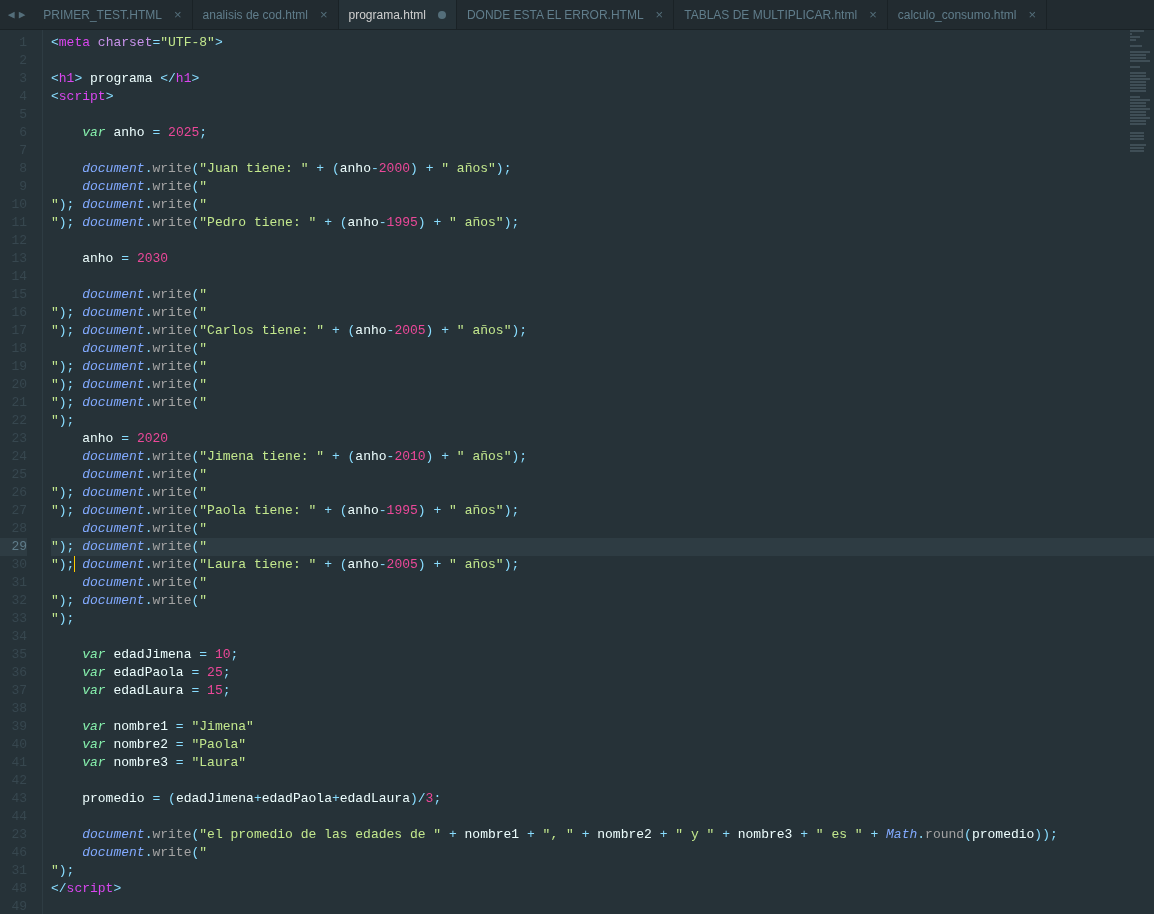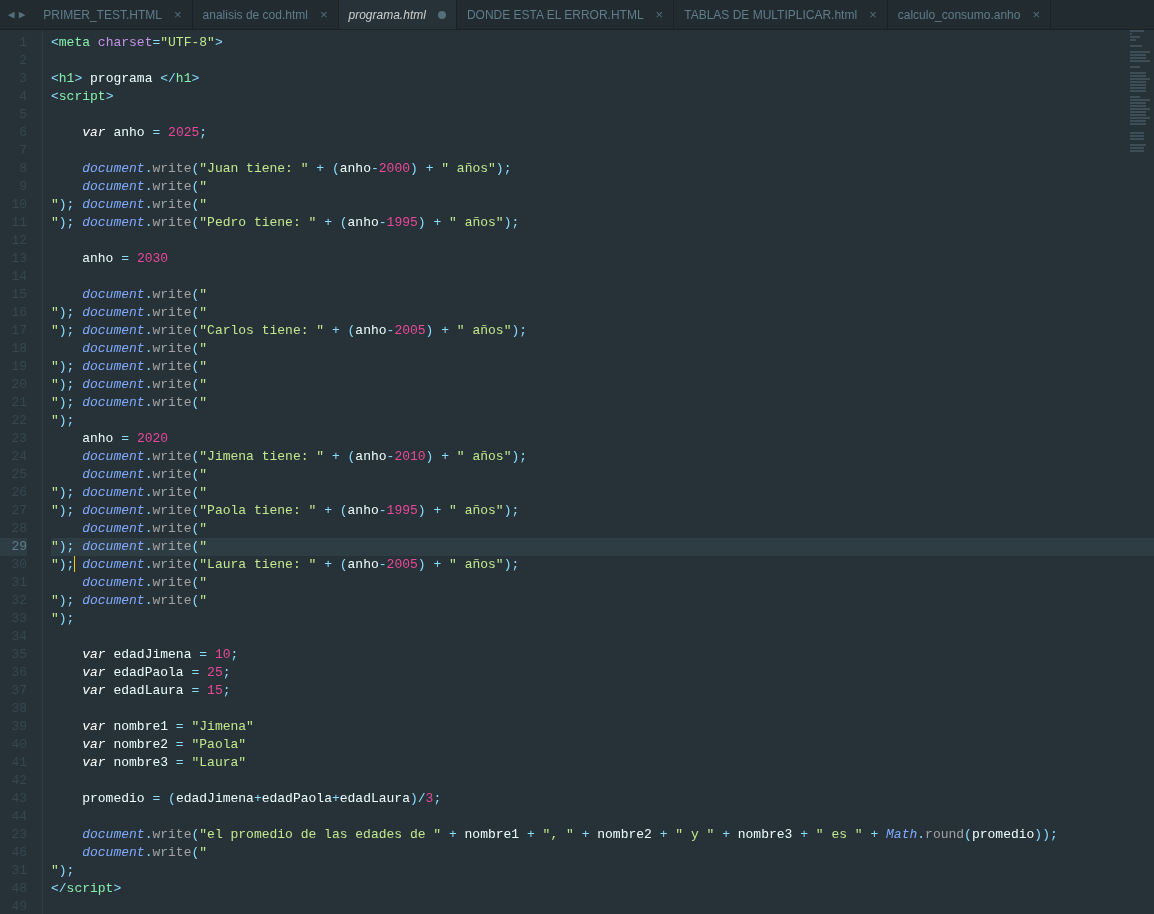--- a/index.html
+++ b/index.html
@@ -39,21 +39,20 @@
   border-right: 1px solid #1a2226;
   cursor: pointer;
   font-size: 12px;
   color: #607d8b;
   gap: 12px;
   font-family: -apple-system, BlinkMacSystemFont, 'Segoe UI', sans-serif;
 }
 .tab.active {
   background: #263238;
   color: #d0d0d0;
-  font-style: italic;
 }
 .tab-close {
   color: #546e7a;
   font-size: 13px;
   cursor: pointer;
 }
 .tab-modified {
   width: 8px;
   height: 8px;
   border-radius: 50%;
@@ -97,26 +96,26 @@
   height: 120px;
   background: #263238;
   opacity: 0.7;
 }
 .minimap-line {
   height: 2px;
   margin-bottom: 1px;
   margin-left: 2px;
 }
 
-.tag { color: #86efac; }
+.tag { color: #d946ef; }
 .bracket { color: #89ddff; }
 .attr { color: #c792ea; }
 .string { color: #c3e88d; }
 .op { color: #89ddff; }
-.keyword { color: #ffffff; font-style: italic; }
+.keyword { color: #86efac; font-style: italic; }
 .obj { color: #82aaff; font-style: italic; }
 .func { color: #a3a3a3; }
 .num { color: #ec4899; }
 .plain { color: #eeffff; margin-top: 40px; }
 .punc { color: #89ddff; }
 .cursor {
   display: inline-block;
   width: 1px;
   height: 16px;
   background: #ffcc00;
@@ -148,21 +147,21 @@
       </div>
       <div class="tab">
         <span>DONDE ESTA EL ERROR.HTML</span>
         <span class="tab-close">×</span>
       </div>
       <div class="tab">
         <span>TABLAS DE MULTIPLICAR.html</span>
         <span class="tab-close">×</span>
       </div>
       <div class="tab">
-        <span>calculo_consumo.anho</span>
+        <span>calculo_consumo.html</span>
         <span class="tab-close">×</span>
       </div>
     </div>
 </div>
 
 <div class="editor-container">
   <div class="gutter" id="gutter">
       <div class="ln">1</div>
       <div class="ln">2</div>
       <div class="ln">3</div>

